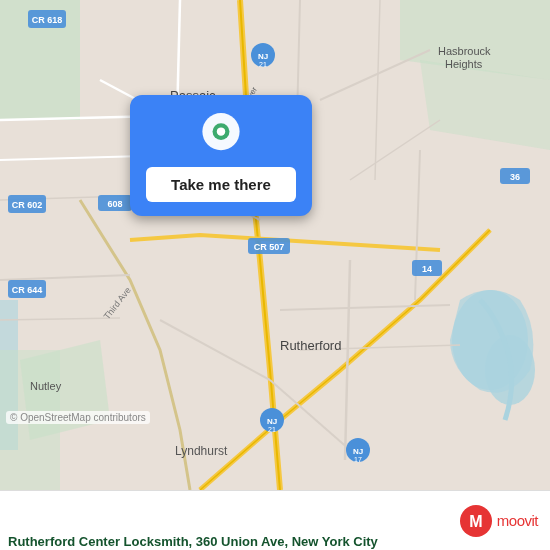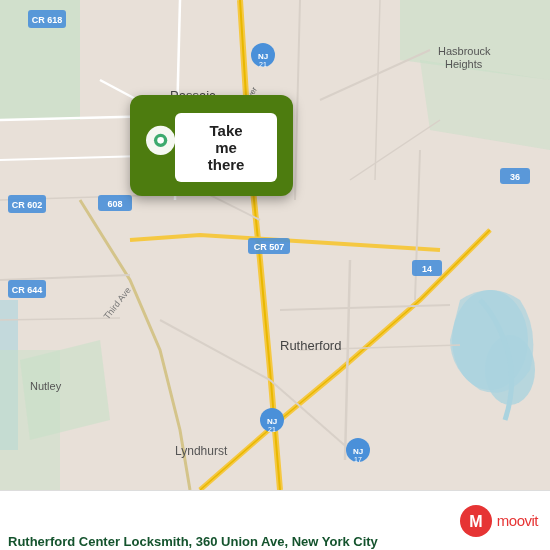--- a/index.html
+++ b/index.html
@@ -26,25 +26,26 @@
       position: absolute;
       top: 0;
       left: 0;
     }
 
     
     #location-card {
       position: absolute;
       top: 95px;
       left: 130px;
-      width: 163px;
-      background-color: #4d7c0f;
+      width: 182px;
+      background-color: #3b82f6;
       border-radius: 12px;
       padding: 18px 16px 14px;
       display: flex;
+      flex-direction: column;
       align-items: center;
       box-shadow: 0 4px 12px rgba(0,0,0,0.35);
       z-index: 10;
     }
 
     #location-pin {
       width: 44px;
       height: 44px;
       margin-bottom: 10px;
     }
@@ -212,20 +213,23 @@
     <text x="445" y="68" font-size="11" fill="#555" font-family="Arial">Heights</text>
     <text x="30" y="390" font-size="11" fill="#555" font-family="Arial">Nutley</text>
     <text x="280" y="350" font-size="13" fill="#444" font-weight="500" font-family="Arial">Rutherford</text>
     <text x="175" y="455" font-size="12" fill="#555" font-family="Arial">Lyndhurst</text>
 
     <text x="108" y="320" font-size="9" fill="#777" font-family="Arial" transform="rotate(-52, 108, 320)">Third Ave</text>
 
     <text x="248" y="105" font-size="8" fill="#666" font-family="Arial" transform="rotate(-60, 248, 105)">River</text>
   </svg>
 
+  <div id="osm-attribution">
+    <span>© OpenStreetMap contributors</span>
+  </div>
 
   <div id="location-card">
 
     <svg id="location-pin" viewBox="0 0 44 52" xmlns="http://www.w3.org/2000/svg">
       <circle cx="22" cy="22" r="22" fill="white" opacity="0.95"></circle>
       <circle cx="22" cy="22" r="10" fill="#3daa6e"></circle>
       <circle cx="22" cy="22" r="5" fill="white"></circle>
     </svg>
     <button id="take-me-there-btn">Take me there</button>
   </div>

